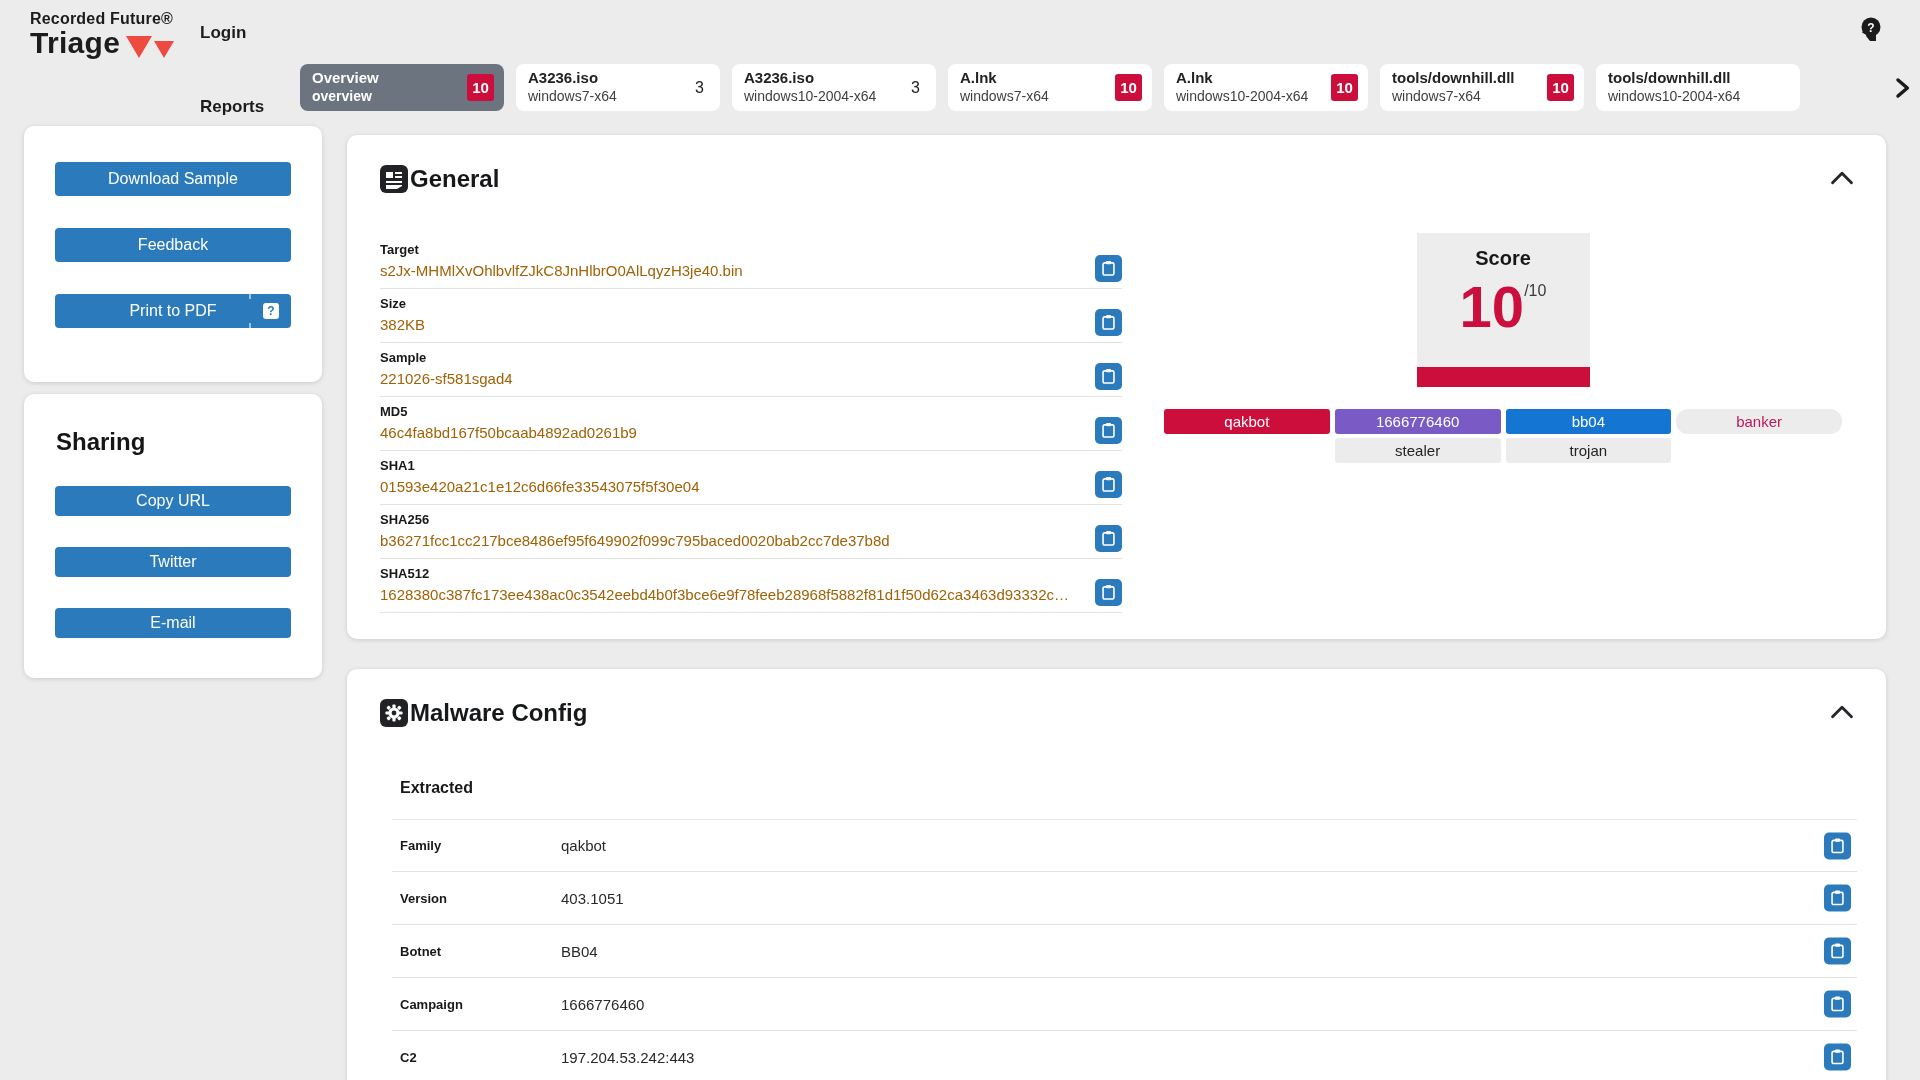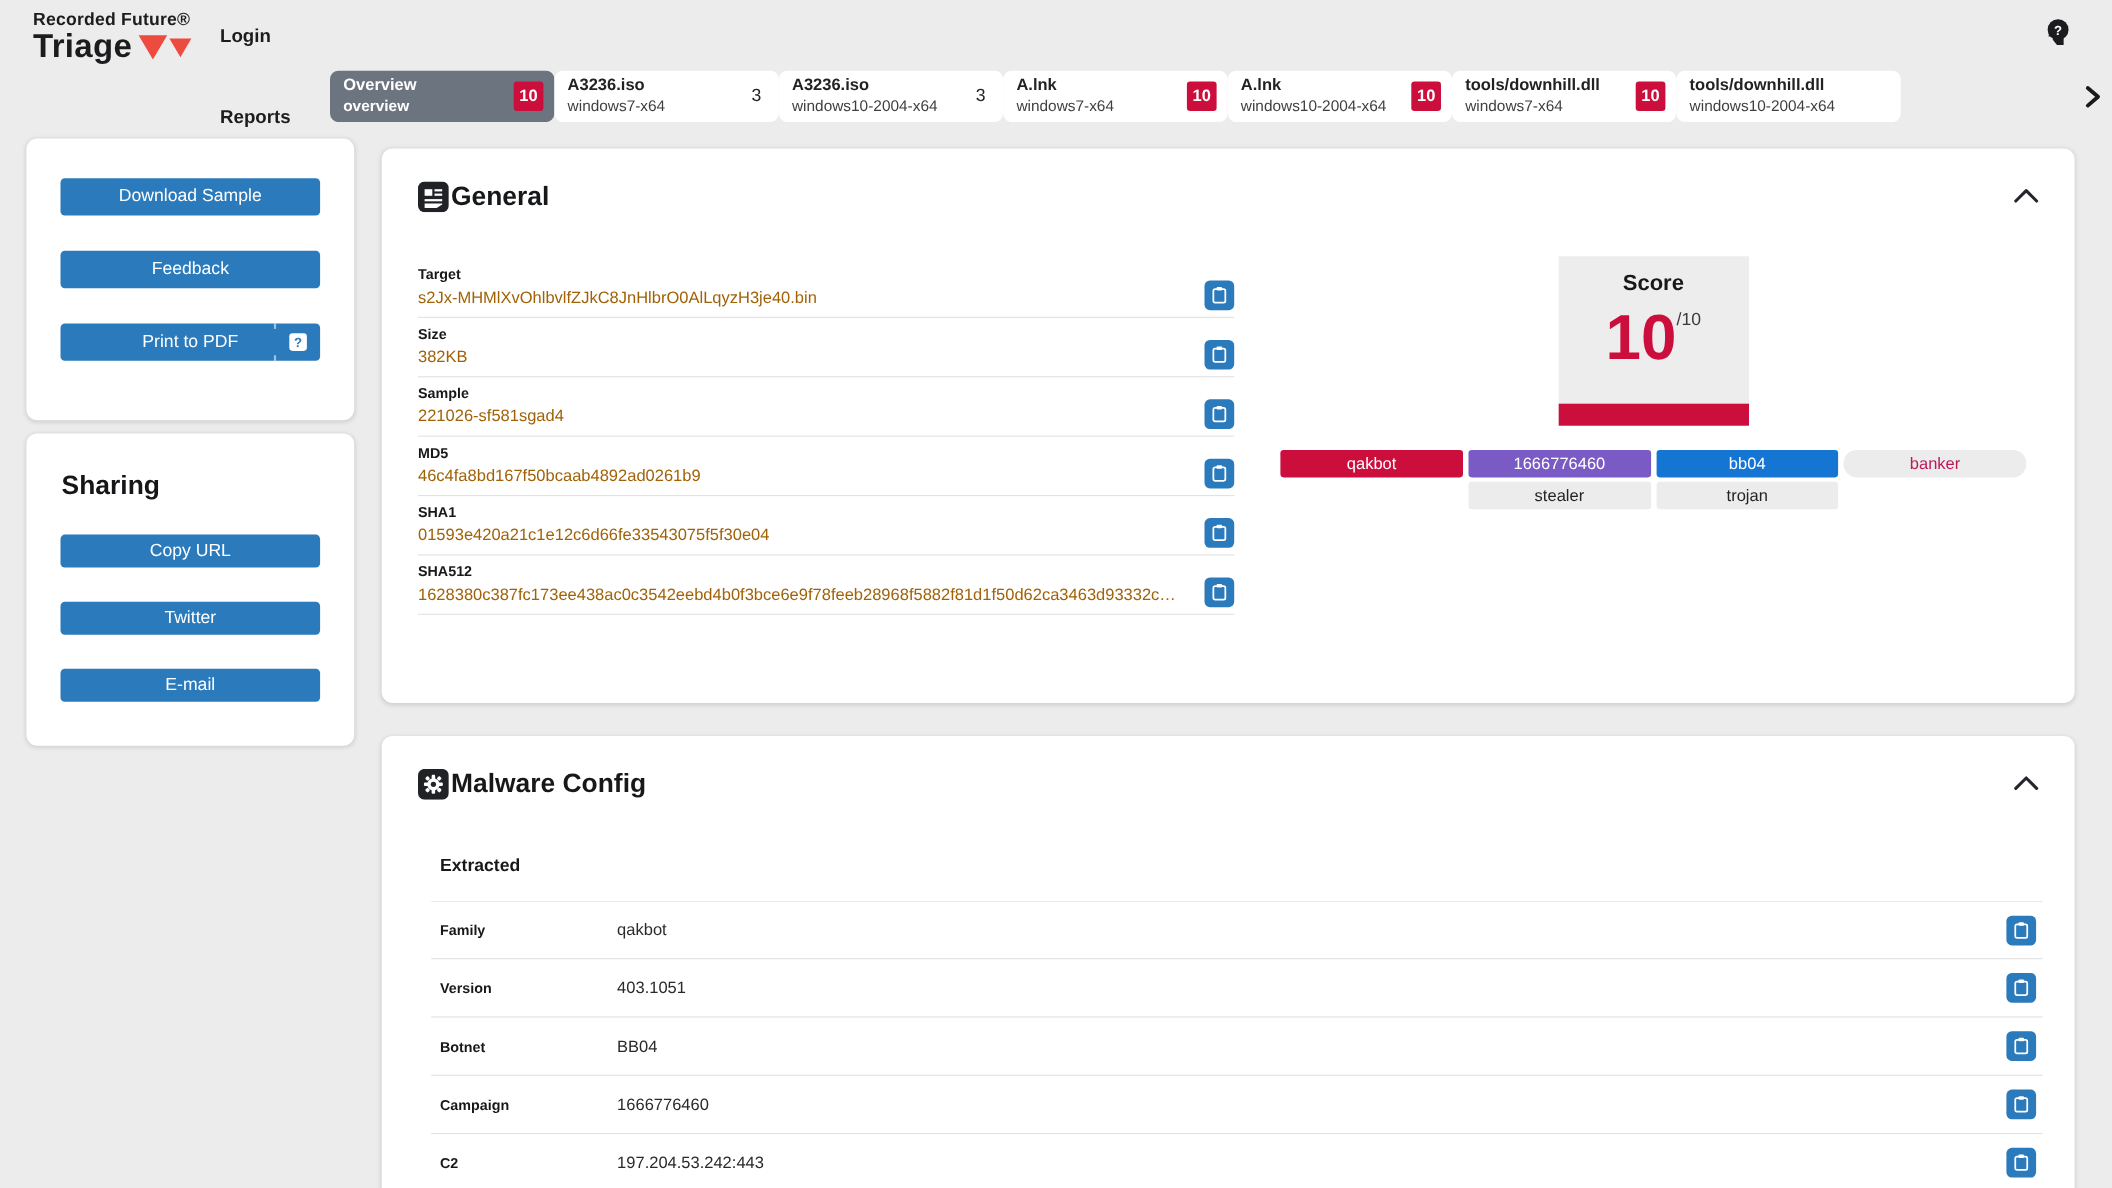--- a/index.html
+++ b/index.html
@@ -5,30 +5,30 @@
   * { margin:0; padding:0; box-sizing:border-box; }
   html,body { width:1920px; height:1080px; overflow:hidden; }
   body {
     font-family:"Liberation Sans","DejaVu Sans",sans-serif;
     background:#ececec; color:#1d1d1f; position:relative;
   }
 
   
   .brand { position:absolute; left:30px; top:10px; }
   .brand-line1 { font-size:16px; font-weight:700; color:#1c1c1e; letter-spacing:.2px; }
-  .brand-row { display:flex; align-items:center; gap:6px; }
+  .brand-row { display:flex; align-items:flex-end; gap:6px; }
   .brand-line2 { font-size:30px; font-weight:700; color:#1c1c1e; letter-spacing:.3px; line-height:1; }
   .tri { width:0; height:0; border-left:13px solid transparent; border-right:13px solid transparent; border-top:22px solid #ee4b40; }
   .tri.small { border-left-width:10px; border-right-width:10px; border-top-width:17px; margin-left:-4px; }
   .top-nav { position:absolute; left:200px; top:23px; display:flex; gap:54px;flex-direction:column; }
   .top-nav a { font-size:17px; font-weight:700; color:#1c1c1e; text-decoration:none; cursor:pointer; }
   .help-top { position:absolute; left:1858px; top:16px; width:26px; height:28px; cursor:pointer; }
 
   
-  .tabbar { position:absolute; left:300px; top:64px; width:1620px; height:47px; display:flex; gap:0; overflow:hidden; }
+  .tabbar { position:absolute; left:300px; top:64px; width:1620px; height:47px; display:flex; gap:12px; overflow:hidden; }
   .tab { flex:0 0 204px; background:#ffffff; border-radius:8px; padding:6px 10px 6px 12px;
          display:flex; align-items:center; justify-content:space-between; cursor:pointer; }
   .tab-txt { line-height:1.25; min-width:0; }
   .tab-title { font-size:15px; font-weight:600; color:#222; white-space:nowrap; }
   .tab-sub { font-size:14px; color:#3f3f3f; white-space:nowrap; }
   .tab.selected { background:#6c7480; }
   .tab.selected .tab-title, .tab.selected .tab-sub { color:#ffffff; font-weight:700; }
   .tab-badge { flex:0 0 auto; width:27px; height:27px; background:#cb0e3c; color:#fff; font-size:15px; font-weight:700;
                border-radius:3px; display:flex; align-items:center; justify-content:center; margin-left:6px; }
   .tab-count { flex:0 0 auto; font-size:16px; color:#222; margin-right:6px; }
@@ -248,20 +248,30 @@
       <button class="copy-btn">
         <svg viewBox="0 0 16 18" width="15" height="17">
             <rect x="2.2" y="3" width="11.6" height="13" rx="1.6" fill="none" stroke="#fff" stroke-width="1.7"></rect>
             <rect x="5.3" y="1" width="5.4" height="3.4" rx="1" fill="#fff"></rect>
           </svg>
       </button>
     </div>
     <div class="field">
       <div class="f-label">SHA1</div>
       <div class="f-value">01593e420a21c1e12c6d66fe33543075f5f30e04</div>
+      <button class="copy-btn">
+        <svg viewBox="0 0 16 18" width="15" height="17">
+            <rect x="2.2" y="3" width="11.6" height="13" rx="1.6" fill="none" stroke="#fff" stroke-width="1.7"></rect>
+            <rect x="5.3" y="1" width="5.4" height="3.4" rx="1" fill="#fff"></rect>
+          </svg>
+      </button>
+    </div>
+    <div class="field">
+      <div class="f-label">SHA256</div>
+      <div class="f-value">b36271fcc1cc217bce8486ef95f649902f099c795baced0020bab2cc7de37b8d</div>
       <button class="copy-btn">
         <svg viewBox="0 0 16 18" width="15" height="17">
             <rect x="2.2" y="3" width="11.6" height="13" rx="1.6" fill="none" stroke="#fff" stroke-width="1.7"></rect>
             <rect x="5.3" y="1" width="5.4" height="3.4" rx="1" fill="#fff"></rect>
           </svg>
       </button>
     </div>
     <div class="field">
       <div class="f-label">SHA512</div>
       <div class="f-value">1628380c387fc173ee438ac0c3542eebd4b0f3bce6e9f78feeb28968f5882f81d1f50d62ca3463d93332c…</div>

